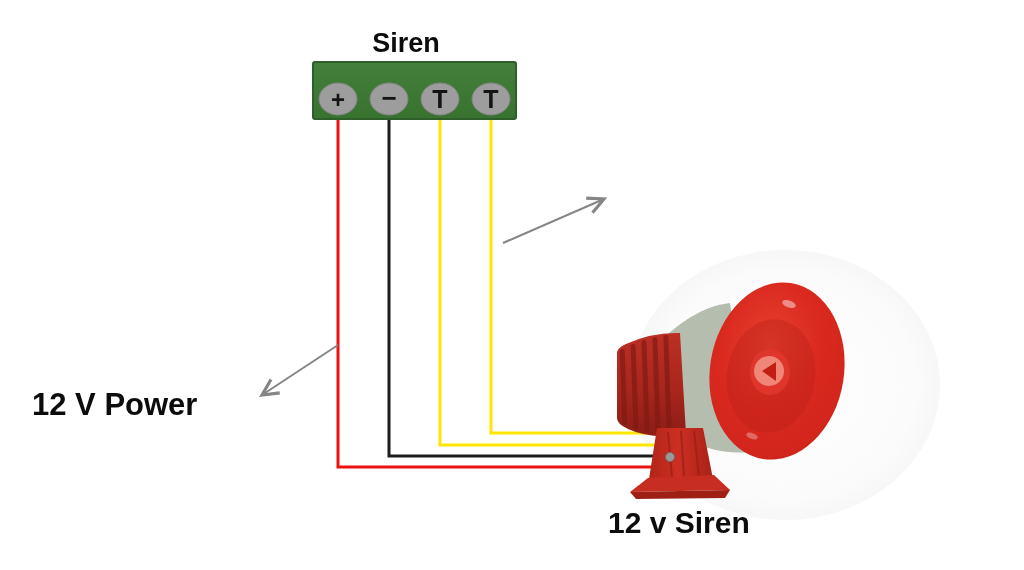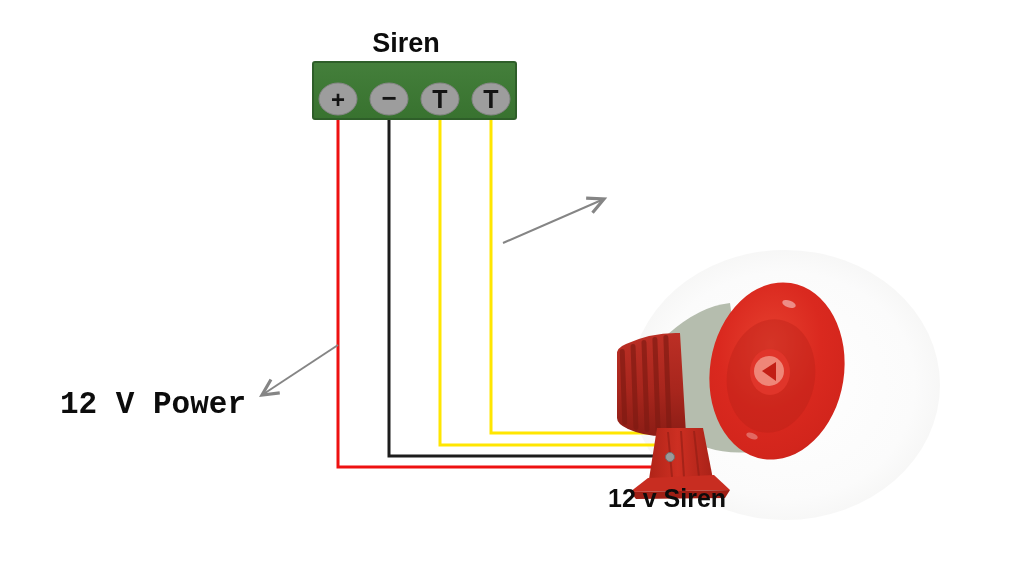--- a/index.html
+++ b/index.html
@@ -14,22 +14,22 @@
   .label{
     position:absolute;
     font-family:"Liberation Sans", sans-serif;
     font-weight:bold;
     color:#0c0c0c;
     white-space:nowrap;
     line-height:1.05;
   }
   .label-siren-title{left:346px;top:21px;width:120px;text-align:center;font-size:27px;margin-top:8px;}
   .label-tamper{left:637px;top:163px;font-size:31px;}
-  .label-power{left:60px;top:389px;font-size:31px;font-family:Liberation Mono, monospace;}
-  .label-siren12v{left:608px;top:485px;font-size:25px;}
+  .label-power{left:32px;top:389px;font-size:31px;}
+  .label-siren12v{left:608px;top:507px;font-size:30px;}
 </style>
 </head>
 <body>
 
 <div id="stage">
 
   <svg id="diagram-svg" width="1024" height="570" viewBox="0 0 1024 570">
     <defs>
       <marker id="arrowHead" markerWidth="12" markerHeight="10" refX="9" refY="5" orient="auto">
         <path d="M1,1 L9,5 L1,9" fill="none" stroke="#858585" stroke-width="1.6"></path>

